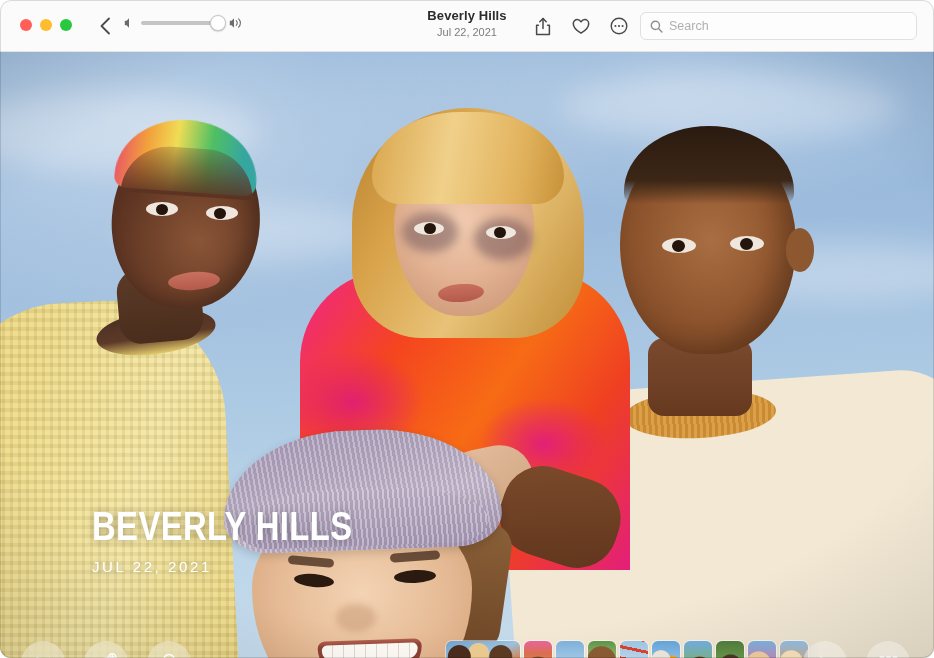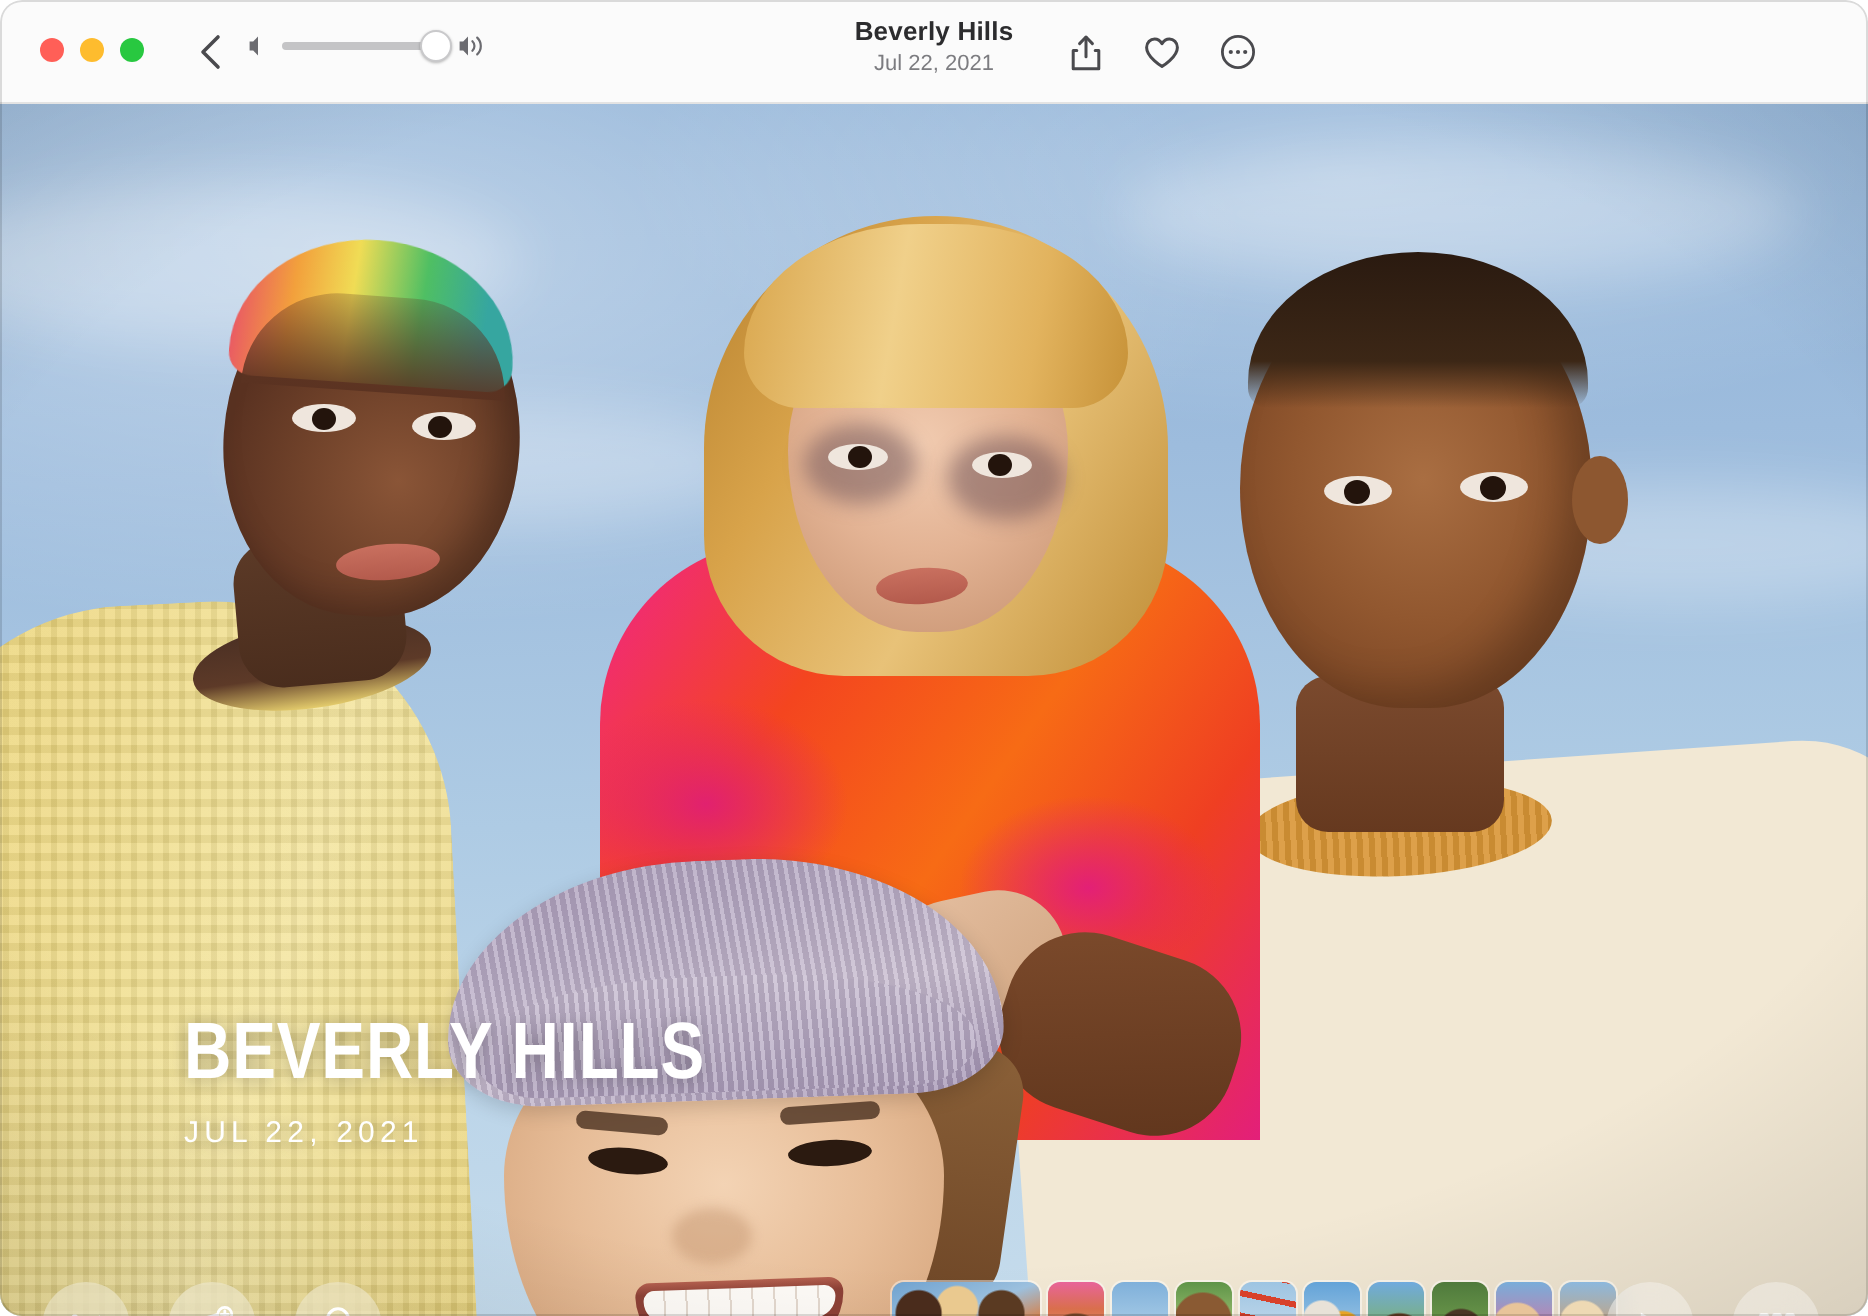--- a/index.html
+++ b/index.html
@@ -628,20 +628,29 @@
           <svg width="18" height="18" viewBox="0 0 18 18">
             <circle cx="9" cy="9" r="7.8" fill="none" stroke="#4a4a4e" stroke-width="1.4"></circle>
             <circle cx="5.4" cy="9" r="1.05" fill="#4a4a4e"></circle>
             <circle cx="9" cy="9" r="1.05" fill="#4a4a4e"></circle>
             <circle cx="12.6" cy="9" r="1.05" fill="#4a4a4e"></circle>
           </svg>
         </span>
       </div>
     </div>
 
+    <div class="search-field">
+      <span>
+        <svg width="13" height="13" viewBox="0 0 13 13">
+          <circle cx="5.4" cy="5.4" r="4.1" fill="none" stroke="#8e8e93" stroke-width="1.4"></circle>
+          <path d="M8.5 8.5 L11.9 11.9" stroke="#8e8e93" stroke-width="1.4" stroke-linecap="round"></path>
+        </svg>
+      </span>
+      <span class="search-ph">Search</span>
+    </div>
   </div>
 
   <div class="stage">
 
     <div class="photo">
       <div class="sky"></div>
       <div class="cloud" style="left:-40px; top:40px;  width:300px; height:80px;"></div>
       <div class="cloud" style="left:120px; top:150px; width:260px; height:60px;"></div>
       <div class="cloud" style="left:560px; top:20px;  width:340px; height:70px;"></div>
       <div class="cloud" style="left:700px; top:190px; width:280px; height:60px;"></div>

